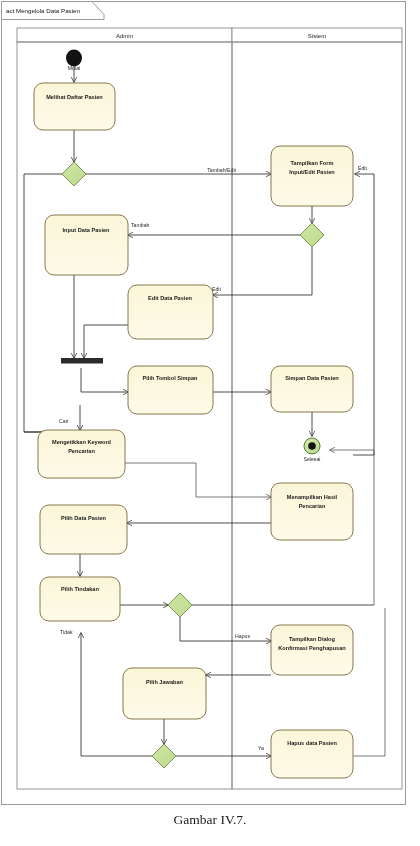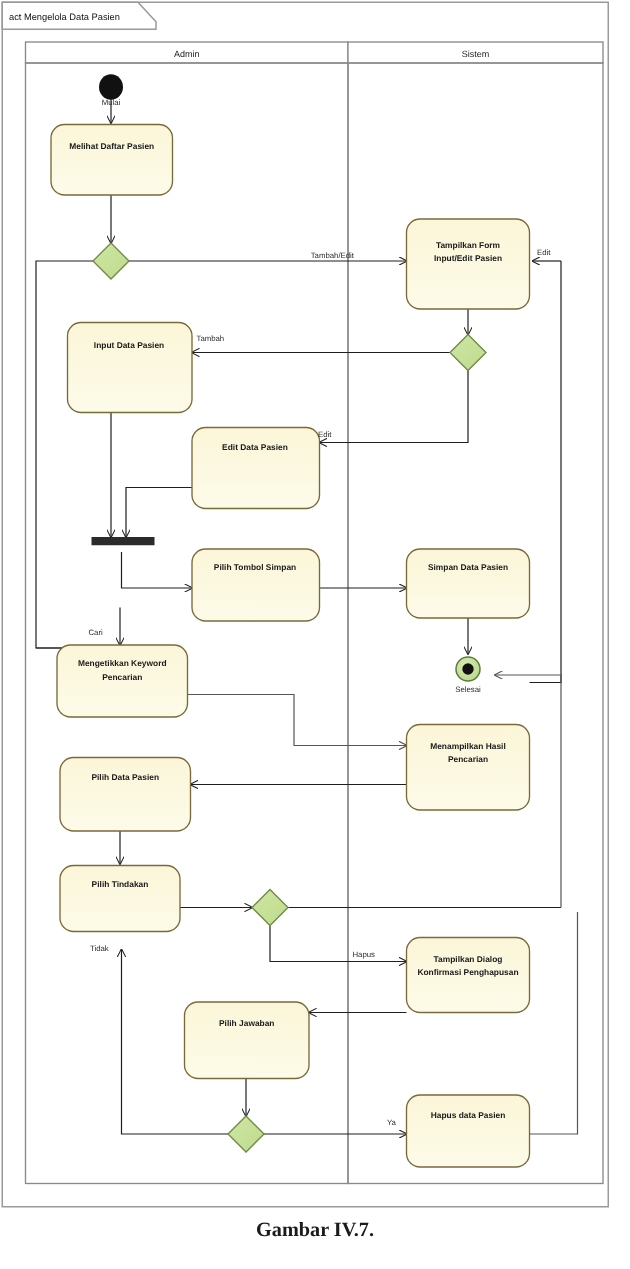--- a/index.html
+++ b/index.html
@@ -52,21 +52,20 @@
   }
   .caption {
     position: absolute;
     left: 0;
     top: 812px;
     width: 420px;
     text-align: center;
     font-family: "Liberation Serif", serif;
     font-size: 13.5px;
     color: #1b1b1b;
-    font-weight: bold;
   }
   .edge-line {
     stroke: #1f1f1f;
     stroke-width: 0.8;
     fill: none;
   }
   .edge-line-soft {
     stroke: #555555;
     stroke-width: 0.8;
     fill: none;

